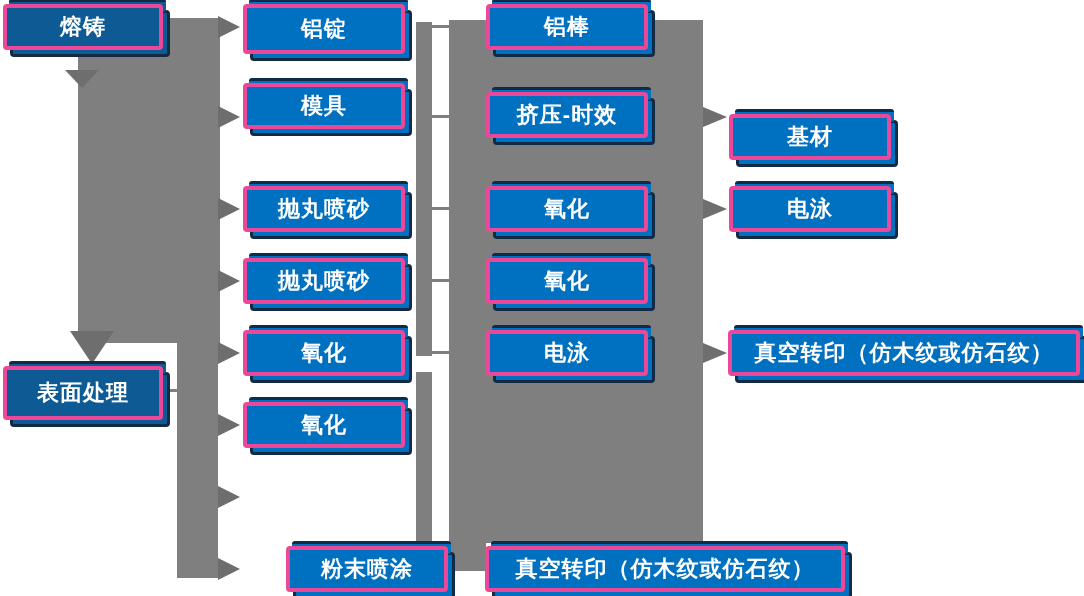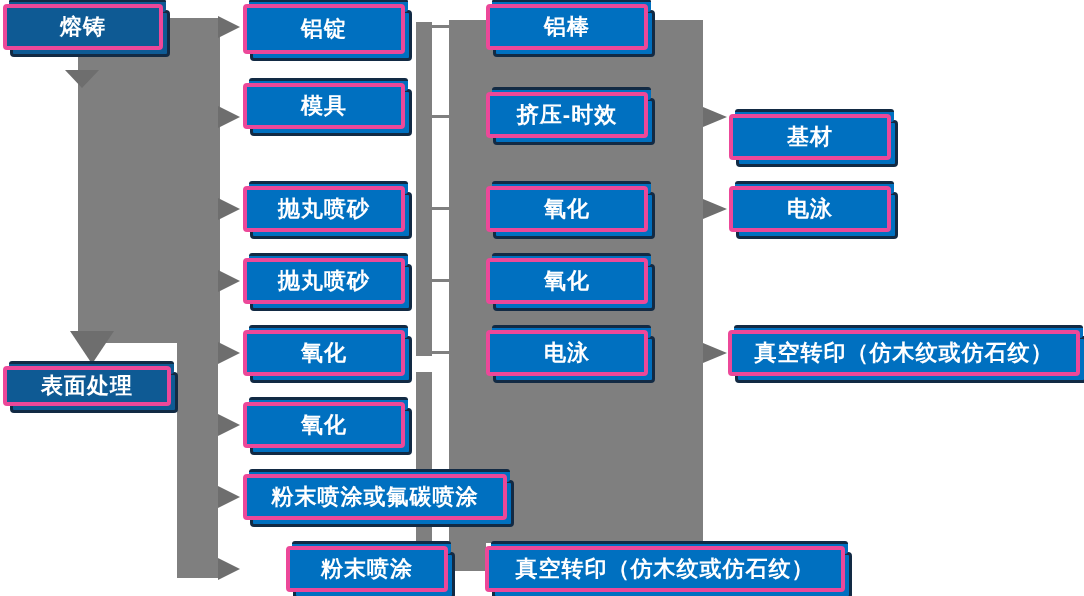--- a/index.html
+++ b/index.html
@@ -80,21 +80,21 @@
 
   <div class="arrow-right big" style="left:703px;top:107px;"></div>
   <div class="arrow-right big" style="left:703px;top:199px;"></div>
   <div class="arrow-right big" style="left:703px;top:343px;"></div>
 
   <div class="node dark" style="left:3px;top:4px;width:160px;height:46px;">
     <div class="layer-back"></div>
     <div class="layer-lip"></div>
     <div class="face">熔铸</div>
   </div>
-  <div class="node dark" style="left:3px;top:366px;width:160px;height:40px;padding-left:8px;">
+  <div class="node dark" style="left:3px;top:366px;width:160px;height:54px;">
     <div class="layer-back"></div>
     <div class="layer-lip"></div>
     <div class="face">表面处理</div>
   </div>
 
   <div class="node blue" style="left:243px;top:4px;width:162px;height:50px;border-radius:15px;">
     <div class="layer-back"></div>
     <div class="layer-lip"></div>
     <div class="face">铝锭</div>
   </div>
@@ -115,25 +115,20 @@
   </div>
   <div class="node blue" style="left:243px;top:330px;width:162px;height:46px;">
     <div class="layer-back"></div>
     <div class="layer-lip"></div>
     <div class="face">氧化</div>
   </div>
   <div class="node blue" style="left:243px;top:402px;width:162px;height:46px;">
     <div class="layer-back"></div>
     <div class="layer-lip"></div>
     <div class="face">氧化</div>
-  </div>
-  <div class="node blue" style="left:243px;top:474px;width:264px;height:46px;">
-    <div class="layer-back"></div>
-    <div class="layer-lip"></div>
-    <div class="face">粉末喷涂或氟碳喷涂</div>
   </div>
   <div class="node blue" style="left:243px;top:546px;width:162px;height:46px;margin-left:43px;">
     <div class="layer-back"></div>
     <div class="layer-lip"></div>
     <div class="face">粉末喷涂</div>
   </div>
 
   <div class="node blue" style="left:486px;top:4px;width:162px;height:46px;border-radius:20px;">
     <div class="layer-back"></div>
     <div class="layer-lip"></div>

